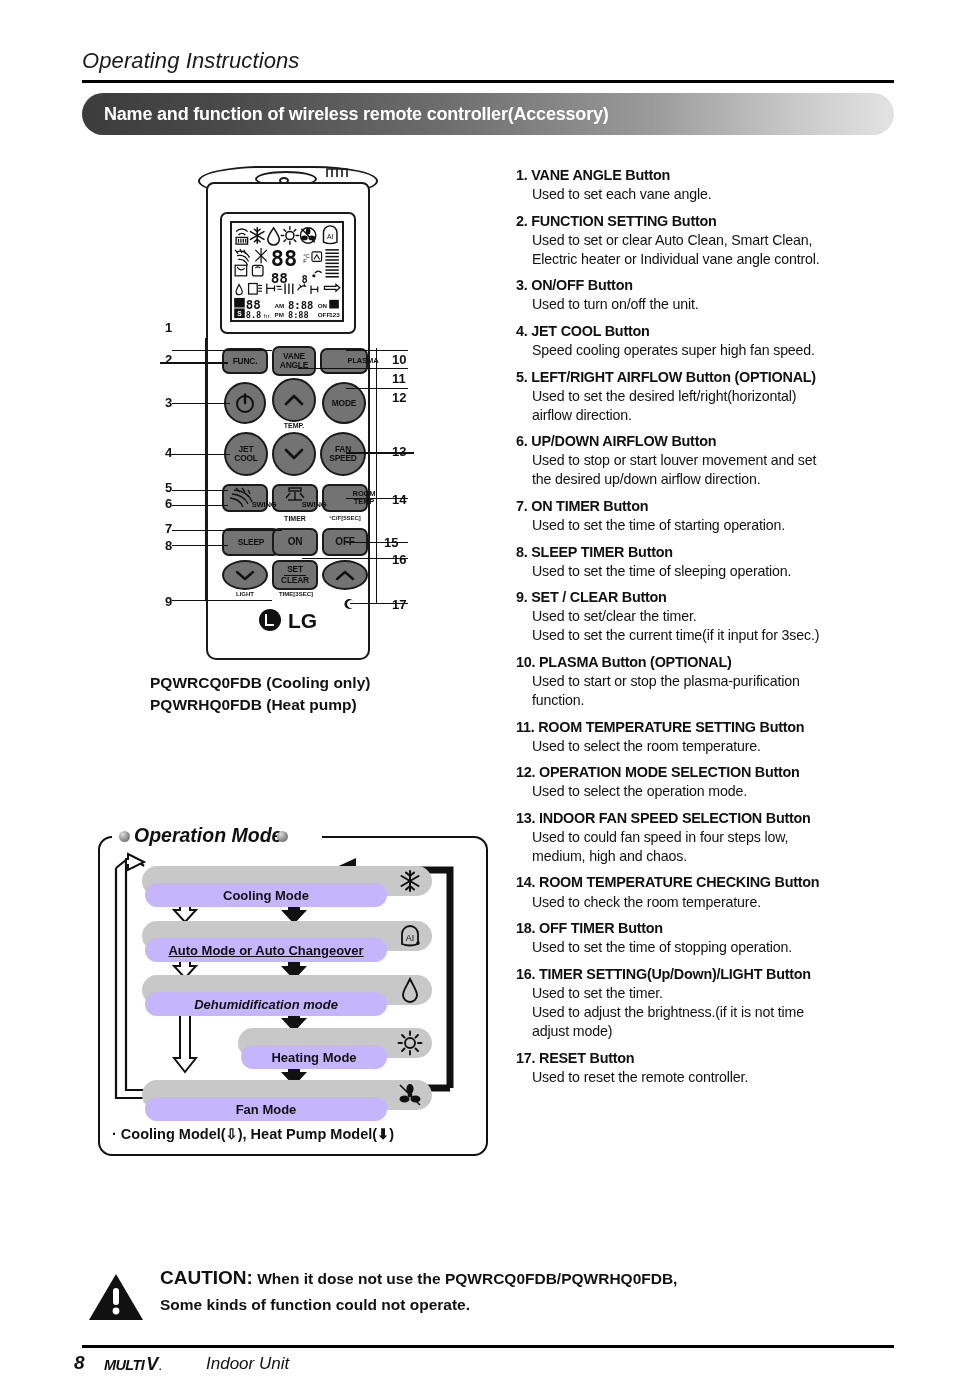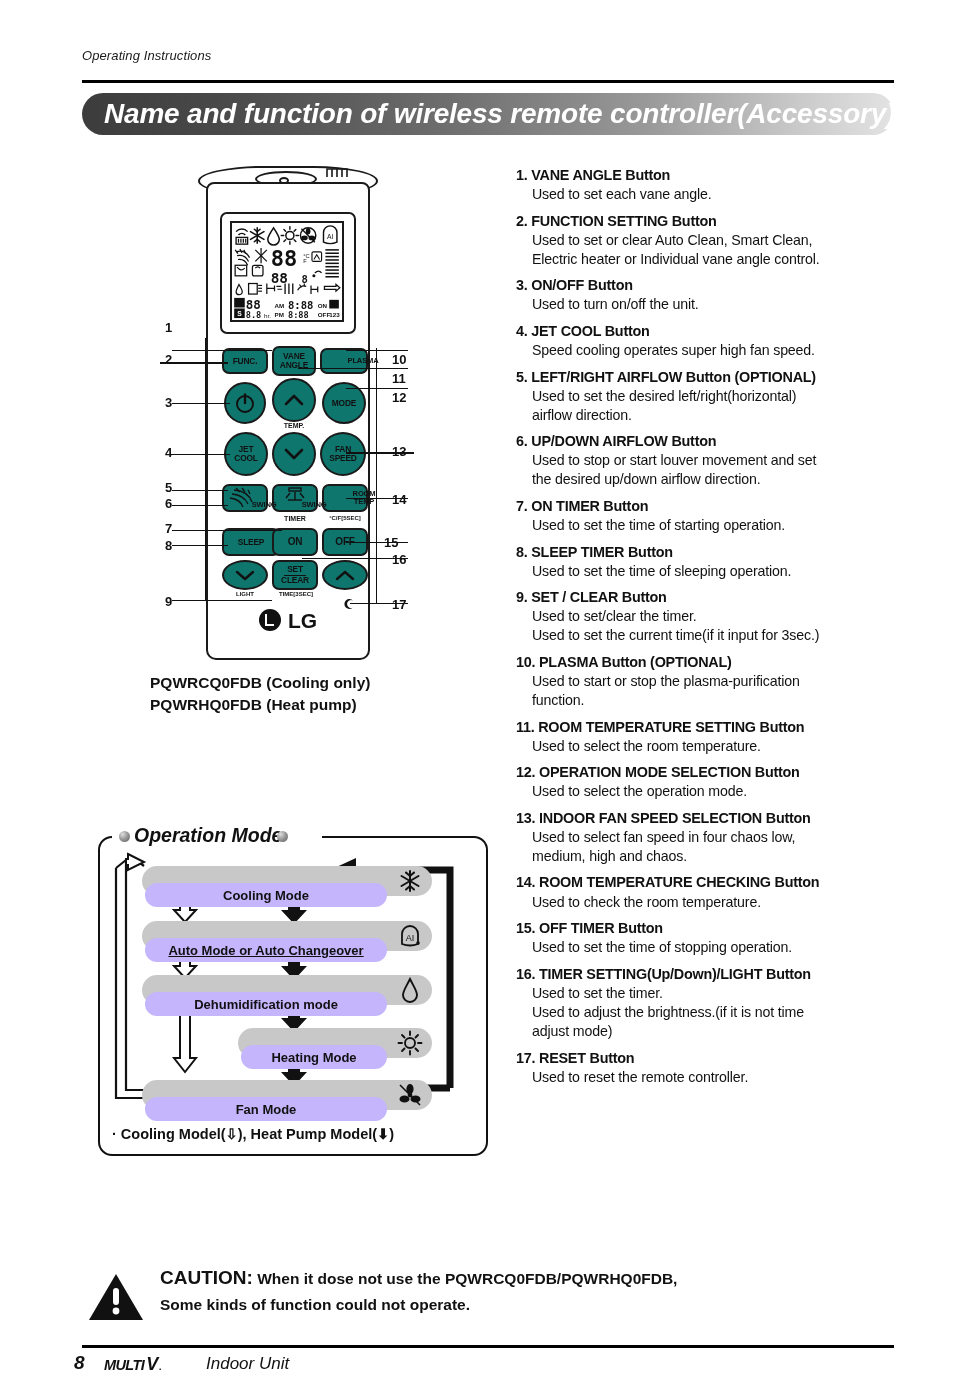--- a/index.html
+++ b/index.html
@@ -9,35 +9,35 @@
     font-family:"Liberation Sans", sans-serif;
     color:#111;
     position:relative;
     overflow:hidden;
   }
   .page { position:relative; width:954px; height:1400px; }
 
   
   .running-head {
     position:absolute; left:82px; top:48px;
-    font-style:italic; font-size:13px; font-weight:400; color:#1a1a1a;
+    font-style:italic; font-size:22px; font-weight:400; color:#1a1a1a;
     letter-spacing:.1px;
   }
   .head-rule {
     position:absolute; left:82px; top:80px; width:812px; height:3px;
     background:#000;
   }
   .title-bar {
     position:absolute; left:82px; top:93px; width:812px; height:42px;
     border-radius:21px;
     background:linear-gradient(to right,#3c3c3c 0%,#4a4a4a 18%,#6e6e6e 45%,#9a9a9a 70%,#c9c9c9 88%,#e3e3e3 100%);
   }
   .title-bar span {
     position:absolute; left:22px; top:50%; transform:translateY(-50%);
-    color:#fff; font-style:italic; font-weight:bold; font-size:28px;
+    color:#fff; font-weight:bold; font-size:18px;
     white-space:nowrap; letter-spacing:-.2px;
   }
 
   
   .remote-wrap { position:absolute; left:150px; top:160px; width:330px; height:510px; }
   .remote-body {
     position:absolute; left:56px; top:22px; width:164px; height:478px;
     border:2px solid #1a1a1a; border-radius:8px 8px 10px 10px; background:#fff;
     box-sizing:border-box;
   }
@@ -64,21 +64,21 @@
     box-sizing:border-box;
   }
   .lcd-inner {
     position:absolute; left:8px; top:7px; width:114px; height:101px;
     border:2px solid #1a1a1a; box-sizing:border-box; background:#fff;
   }
 
   
   .btn {
     position:absolute; border:2px solid #1a1a1a; box-sizing:border-box;
-    background:#0f766e; display:flex; align-items:center; justify-content:center;
+    background:#737373; display:flex; align-items:center; justify-content:center;
     text-align:center; font-weight:bold; color:#111; line-height:1.02;
   }
   .btn.rect { border-radius:7px; }
   .btn.round { border-radius:50%; }
   .btn.oval { border-radius:50%/50%; }
   .btn-lab { font-size:8.4px; letter-spacing:-.2px; }
   .btn-lab.sm { font-size:7.6px;margin-left:38px; }
   .sublabel {
     position:absolute; font-size:7px; font-weight:bold; color:#111; text-align:center;
     white-space:nowrap;
@@ -535,21 +535,21 @@
     </div>
     <div class="mode-icon" style="left:246px;">
       <svg width="26" height="24" viewBox="0 0 26 24">
         <path d="M5 20 L5 10 a8 8 0 0 1 16 0 L21 20 q-8 3 -16 0 z" fill="none" stroke="#111" stroke-width="1.8"></path>
         <text x="13" y="17" font-size="9" font-family="Liberation Sans, sans-serif" text-anchor="middle" fill="#111">AI</text>
         <circle cx="21" cy="19" r="1.8" fill="#111"></circle>
       </svg>
     </div>
   </div>
 
-  <div class="mode-row" style="left:142px;top:975px;width:290px;">
+  <div class="mode-row" style="left:142px;top:975px;width:290px;font-style:italic;">
     <div class="mode-pill" style="left:0;width:290px;">
       <div class="mode-pill-inner" style="width:242px;">
         <span>Dehumidification mode</span>
       </div>
     </div>
     <div class="mode-icon" style="left:246px;">
       <svg width="20" height="26" viewBox="0 0 20 26">
         <path d="M10 2 C6 10 3 14 3 18 a7 7 0 0 0 14 0 C17 14 14 10 10 2 z" fill="none" stroke="#111" stroke-width="1.9"></path>
       </svg>
     </div>
@@ -648,29 +648,29 @@
     <div class="item">
       <div class="item-title"><span>11.</span> <span>ROOM TEMPERATURE SETTING Button</span></div>
       <div class="item-body">Used to select the room temperature.</div>
     </div>
     <div class="item">
       <div class="item-title"><span>12.</span> <span>OPERATION MODE SELECTION Button</span></div>
       <div class="item-body">Used to select the operation mode.</div>
     </div>
     <div class="item">
       <div class="item-title"><span>13.</span> <span>INDOOR FAN SPEED SELECTION Button</span></div>
-      <div class="item-body">Used to select fan speed in four chaos low,</div>
+      <div class="item-body">Used to could fan speed in four steps low,</div>
       <div class="item-body">medium, high and chaos.</div>
     </div>
     <div class="item">
       <div class="item-title"><span>14.</span> <span>ROOM TEMPERATURE CHECKING Button</span></div>
       <div class="item-body">Used to check the room temperature.</div>
     </div>
     <div class="item">
-      <div class="item-title"><span>15.</span> <span>OFF TIMER Button</span></div>
+      <div class="item-title"><span>18.</span> <span>OFF TIMER Button</span></div>
       <div class="item-body">Used to set the time of stopping operation.</div>
     </div>
     <div class="item">
       <div class="item-title"><span>16.</span> <span>TIMER SETTING(Up/Down)/LIGHT Button</span></div>
       <div class="item-body">Used to set the timer.</div>
       <div class="item-body">Used to adjust the brightness.(if it is not time</div>
       <div class="item-body">adjust mode)</div>
     </div>
     <div class="item">
       <div class="item-title"><span>17.</span> <span>RESET Button</span></div>

